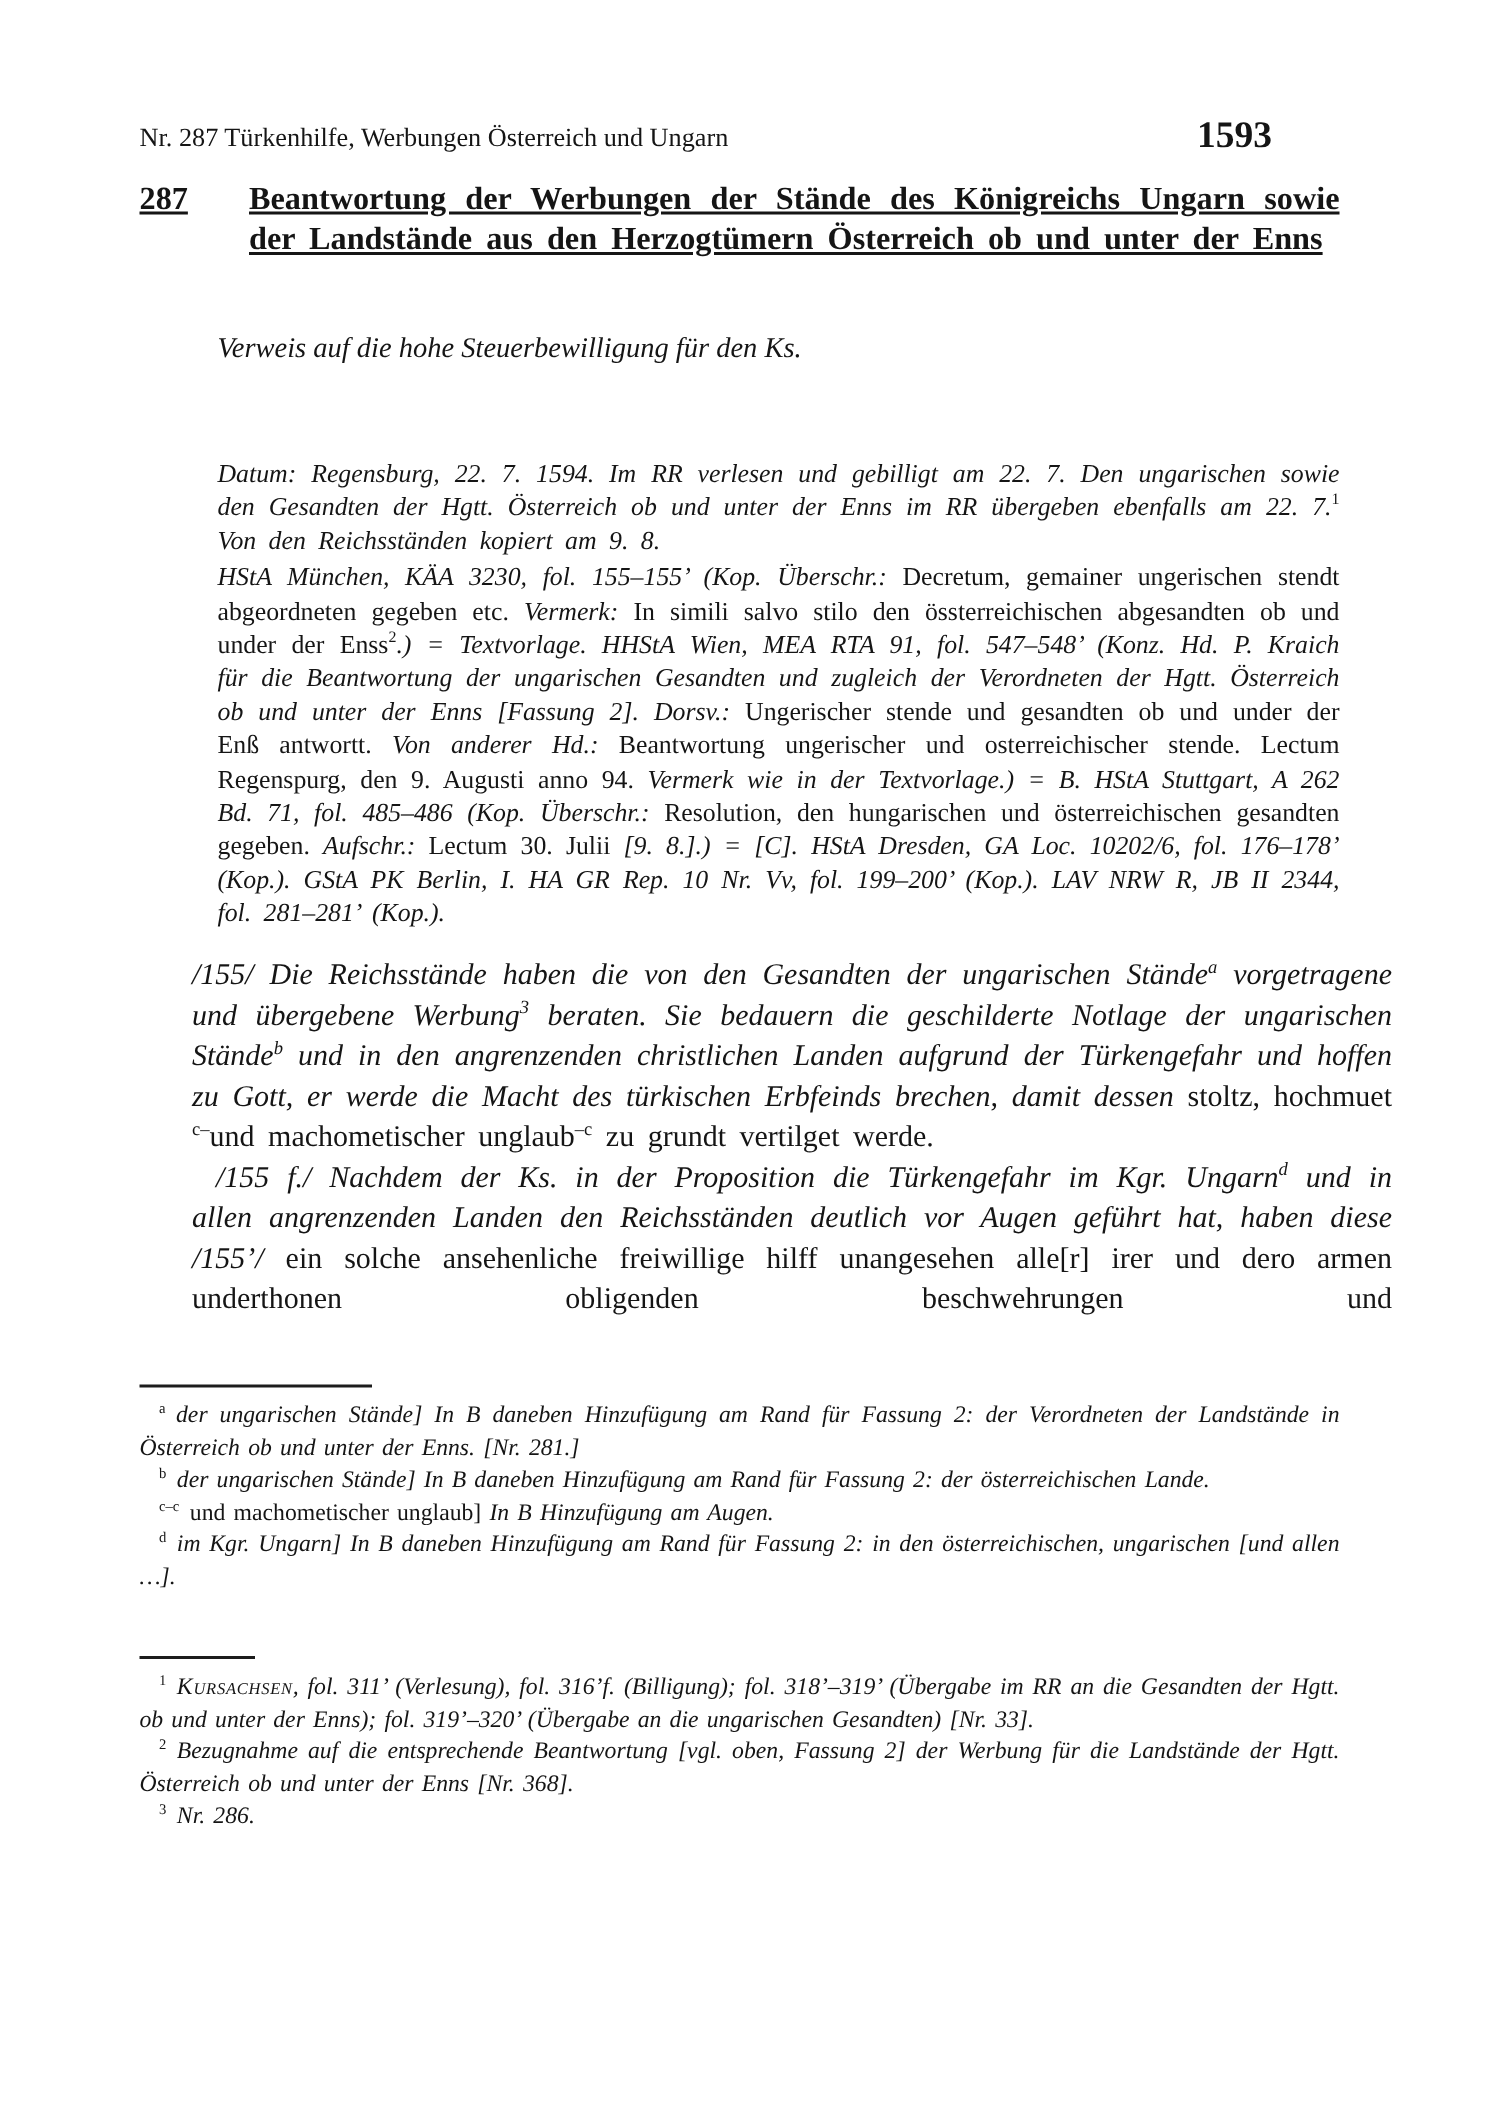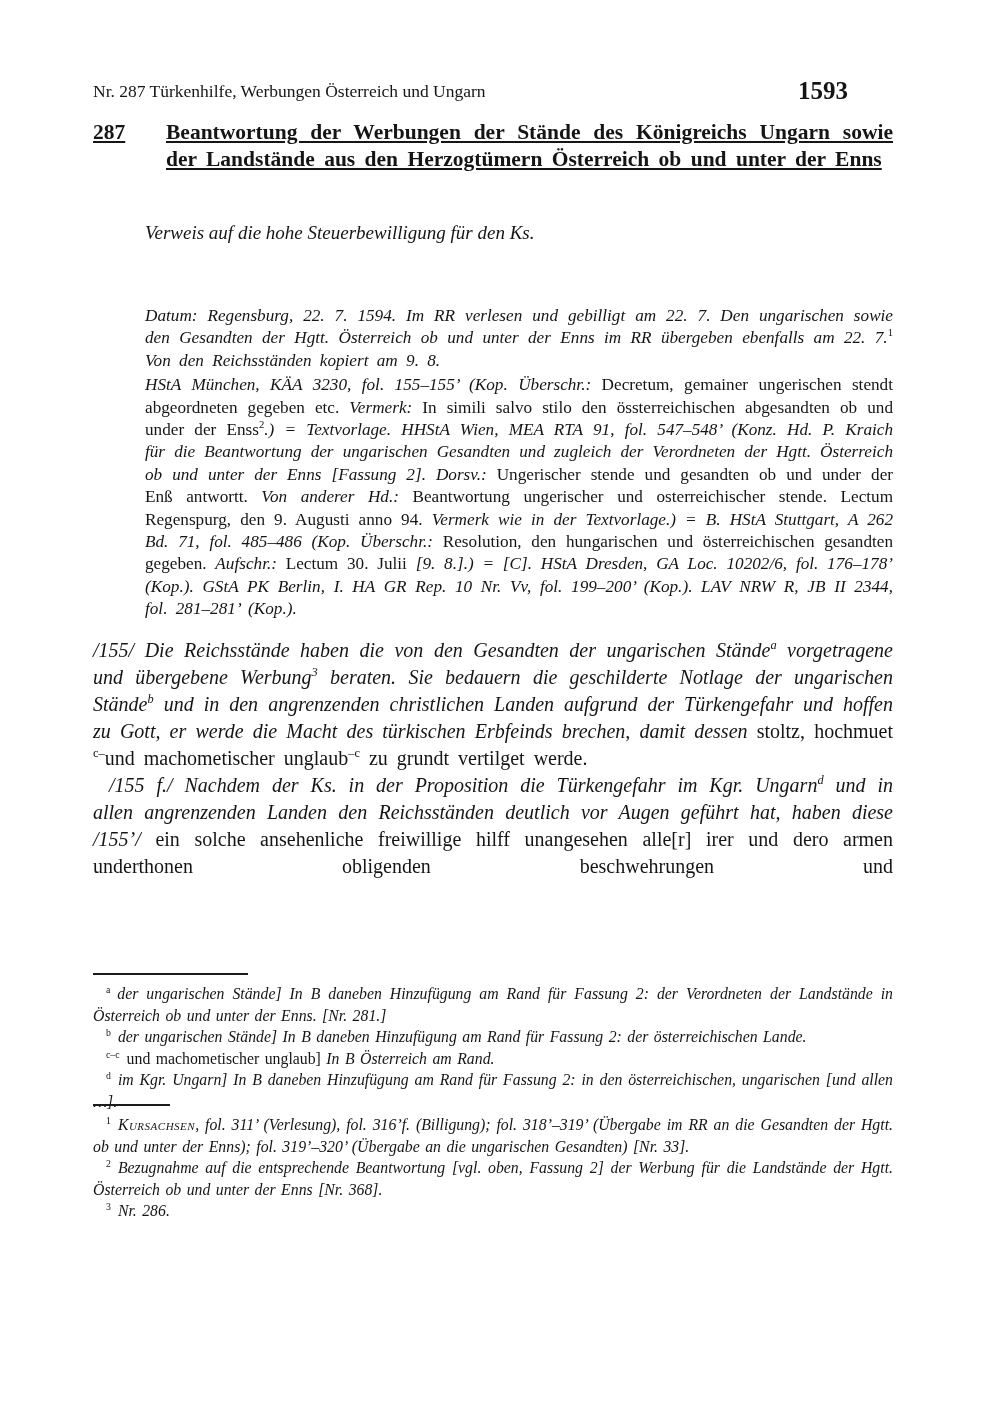--- a/index.html
+++ b/index.html
@@ -24,26 +24,26 @@
 
   
   .summary{top:221px;left:145px;width:748px;font-style:italic;font-size:19px;line-height:24px;}
 
   
   .prov{top:257px;left:145px;width:748px;font-size:17.2px;line-height:22.4px;text-align:justify;word-spacing:4px;margin-top:48px;}
   .prov p{margin:0;}
   .prov p + p{margin-top:2px;}
 
   
-  .bodytext{top:637px;font-size:20px;line-height:27px;text-align:justify;word-spacing:4px;}
+  .bodytext{top:637px;font-size:20px;line-height:27px;text-align:justify;word-spacing:4px;margin-left:35px;}
   .bodytext p{margin:0;}
   .p2{text-indent:16px;text-align-last:justify;}
 
   
-  .apparatus{top:973px;}
+  .apparatus{top:923px;}
   .footnotes{top:1104px;}
   .noteblock{font-size:15.8px;line-height:21.6px;text-align:justify;word-spacing:1.5px;}
   .noteblock p{margin:0;text-indent:13px;}
   .rule{border-top:2px solid #1c1c1c;height:0;margin:0 0 8px 0;}
   .rule-a{width:155px;}
   .rule-f{width:77px;}
 
   .run-i{font-style:italic;}
   .run-r{font-style:normal;}
   .run-sc{font-style:italic;font-variant:small-caps;letter-spacing:0.5px;}
@@ -74,21 +74,21 @@
 
   <div class="abs col bodytext">
     <p class="p1"><span class="run-i">/155/ Die Reichsstände haben die von den Gesandten der ungarischen Stände</span><sup class="run-i">a</sup><span class="run-i"> vorgetragene und übergebene Werbung</span><sup class="run-i">3</sup><span class="run-i"> beraten. Sie bedauern die geschilderte Notlage der ungarischen Stände</span><sup class="run-i">b</sup><span class="run-i"> und in den angrenzenden christlichen Landen aufgrund der Türkengefahr und hoffen zu Gott, er werde die Macht des türkischen Erbfeinds brechen, damit dessen </span><span class="run-r">stoltz, hochmuet </span><sup class="run-r">c–</sup><span class="run-r">und machometischer unglaub</span><sup class="run-r">–c</sup><span class="run-r"> zu grundt vertilget werde.</span></p>
     <p class="p2"><span class="run-i">/155 f./ Nachdem der Ks. in der Proposition die Türkengefahr im Kgr. Ungarn</span><sup class="run-i">d</sup><span class="run-i"> und in allen angrenzenden Landen den Reichsständen deutlich vor Augen geführt hat, haben diese </span><span class="run-i">/155’/ </span><span class="run-r">ein solche ansehenliche freiwillige hilff unangesehen alle[r] irer und dero armen underthonen obligenden beschwehrungen und</span></p>
   </div>
 
   <div class="abs col apparatus noteblock">
     <div class="rule rule-a"></div>
     <p><sup class="marker run-r">a</sup><span class="run-i">der ungarischen Stände] In B daneben Hinzufügung am Rand für Fassung 2: der Verordneten der Landstände in Österreich ob und unter der Enns. [Nr. 281.]</span></p>
     <p><sup class="marker run-r">b</sup><span class="run-i">der ungarischen Stände] In B daneben Hinzufügung am Rand für Fassung 2: der österreichischen Lande.</span></p>
-    <p><sup class="marker run-r">c–c</sup><span class="run-r">und machometischer unglaub] </span><span class="run-i">In B Österreich am Rand.</span></p>
+    <p><sup class="marker run-r">c–c</sup><span class="run-r">und machometischer unglaub] </span><span class="run-i">In B Hinzufügung am Augen.</span></p>
     <p><sup class="marker run-r">d</sup><span class="run-i">im Kgr. Ungarn] In B daneben Hinzufügung am Rand für Fassung 2: in den österreichischen, ungarischen [und allen …].</span></p>
   </div>
 
   <div class="abs col footnotes noteblock">
     <div class="rule rule-f"></div>
     <p><sup class="marker run-r">1</sup><span class="run-sc">Kursachsen</span><span class="run-i">, fol. 311’ (Verlesung), fol. 316’f. (Billigung); fol. 318’–319’ (Übergabe im RR an die Gesandten der Hgtt. ob und unter der Enns); fol. 319’–320’ (Übergabe an die ungarischen Gesandten) [Nr. 33].</span></p>
     <p><sup class="marker run-r">2</sup><span class="run-i">Bezugnahme auf die entsprechende Beantwortung [vgl. oben, Fassung 2] der Werbung für die Landstände der Hgtt. Österreich ob und unter der Enns [Nr. 368].</span></p>
     <p><sup class="marker run-r">3</sup><span class="run-i">Nr. 286.</span></p>
   </div>
 

